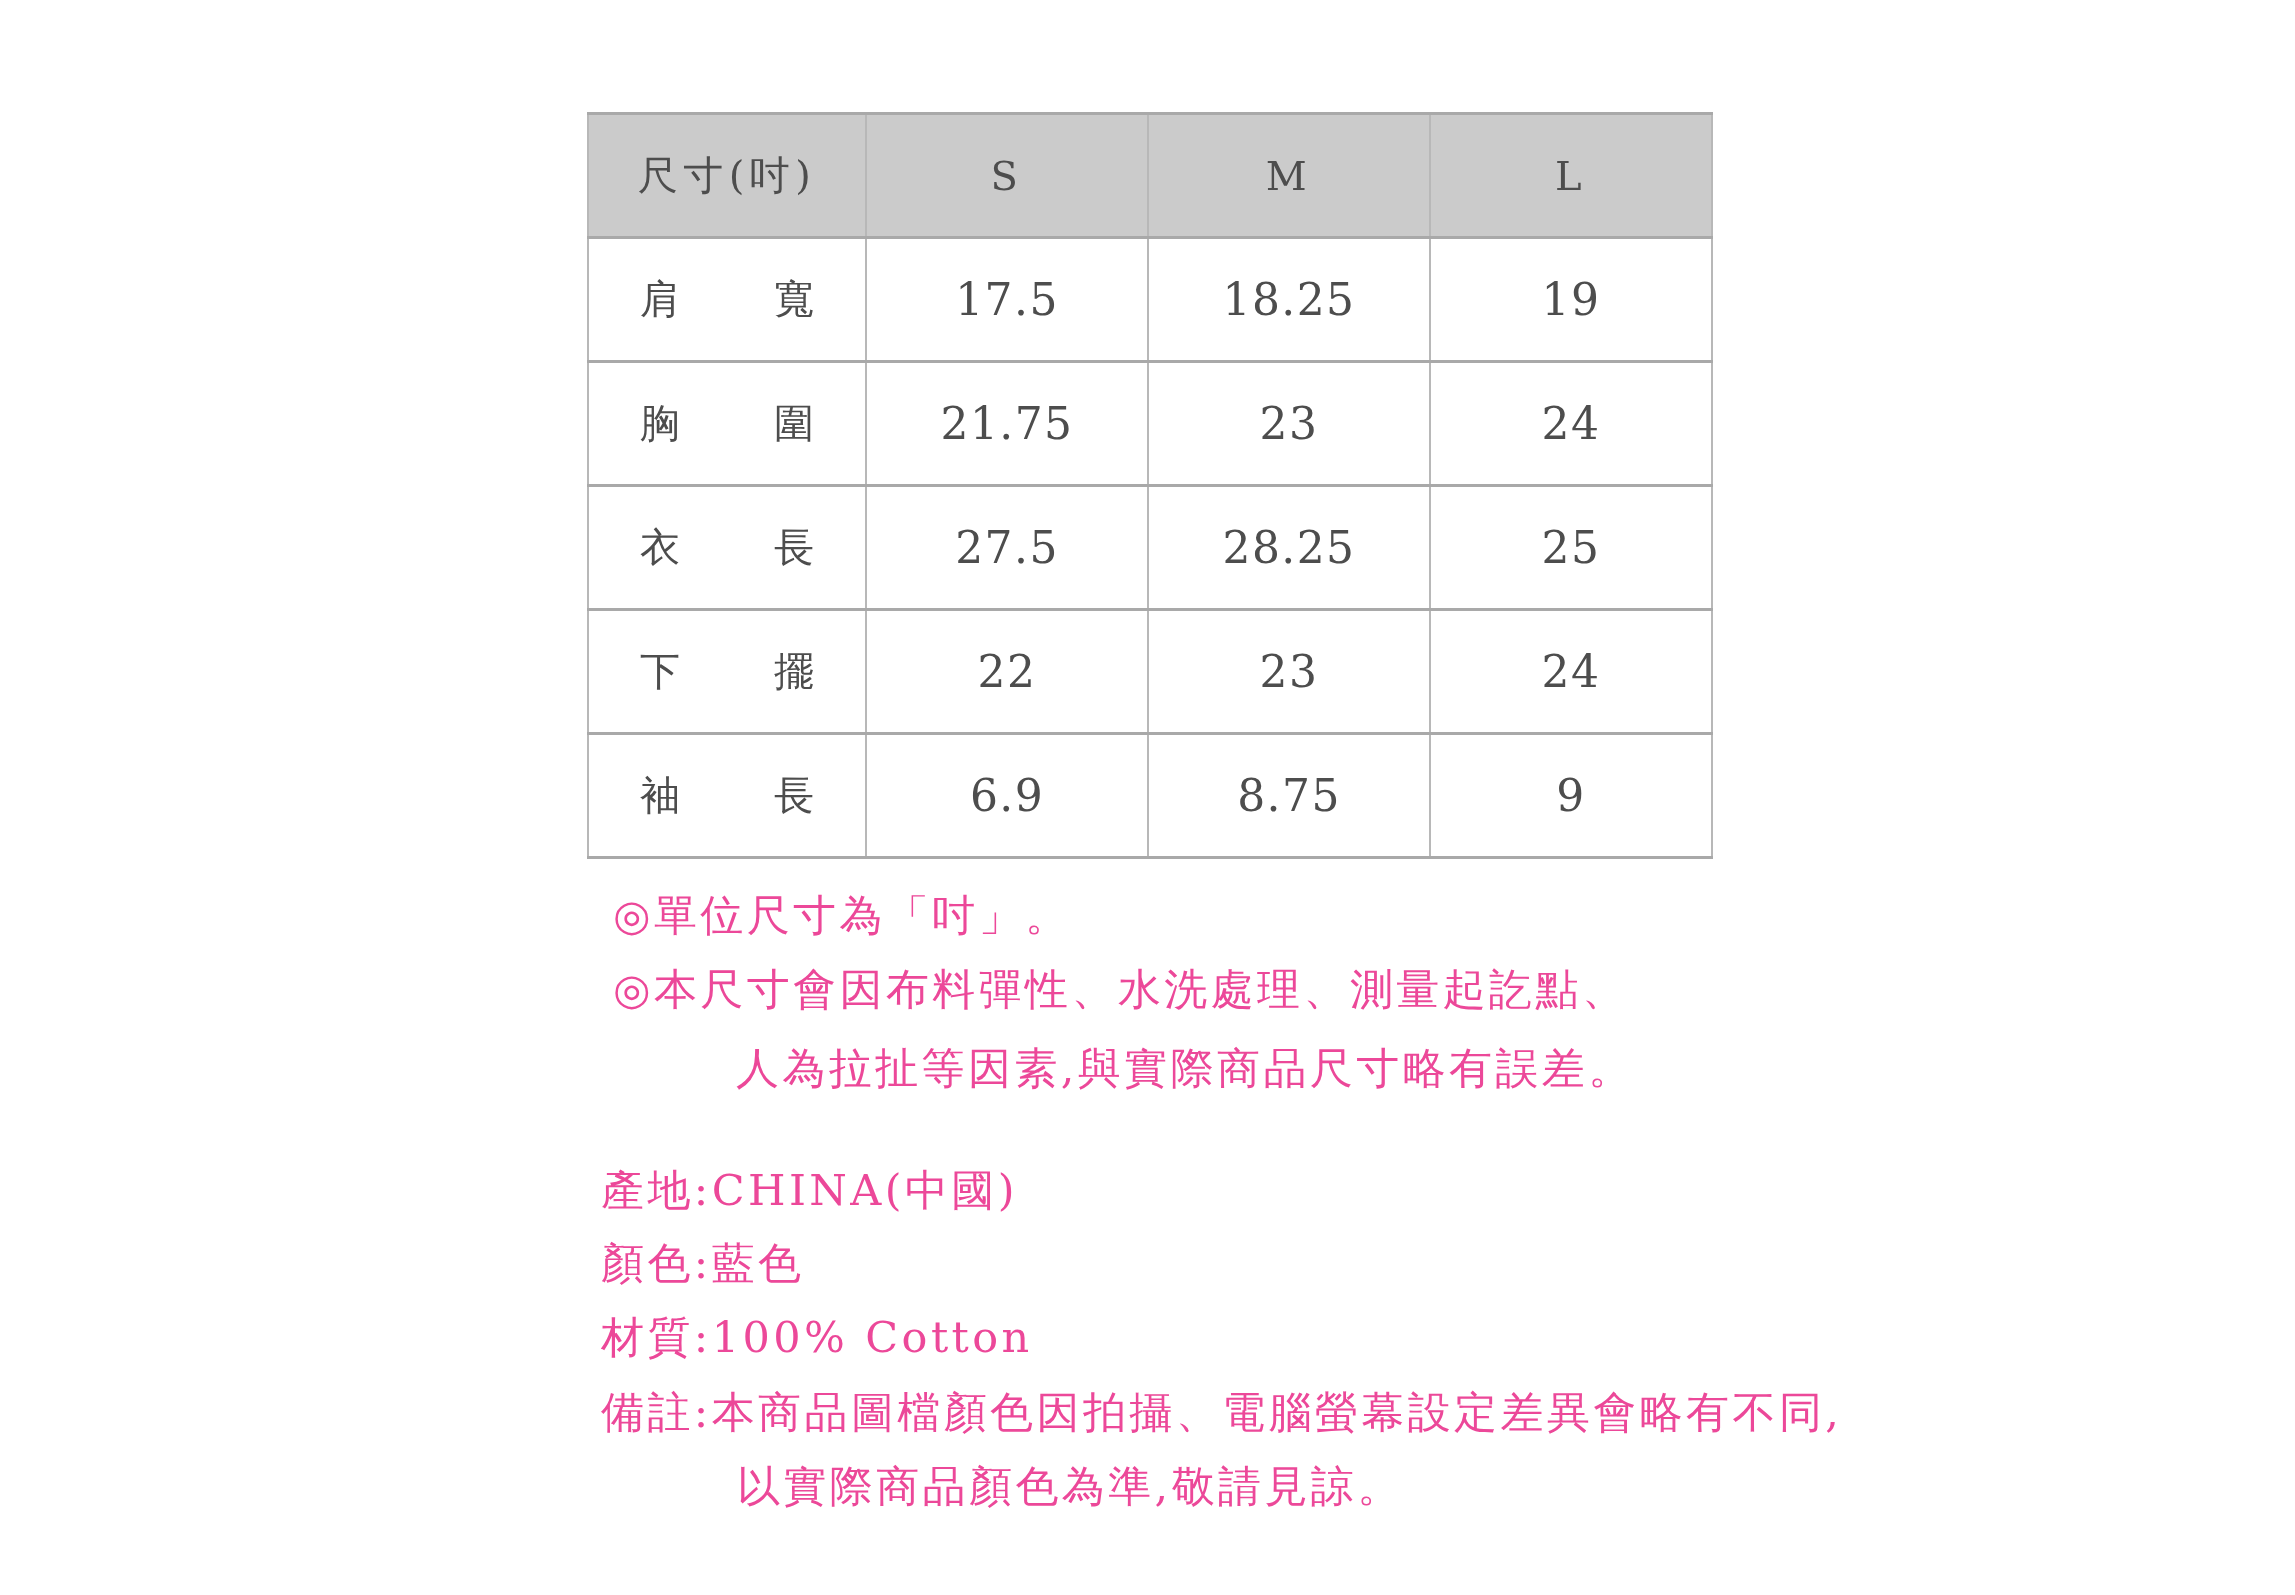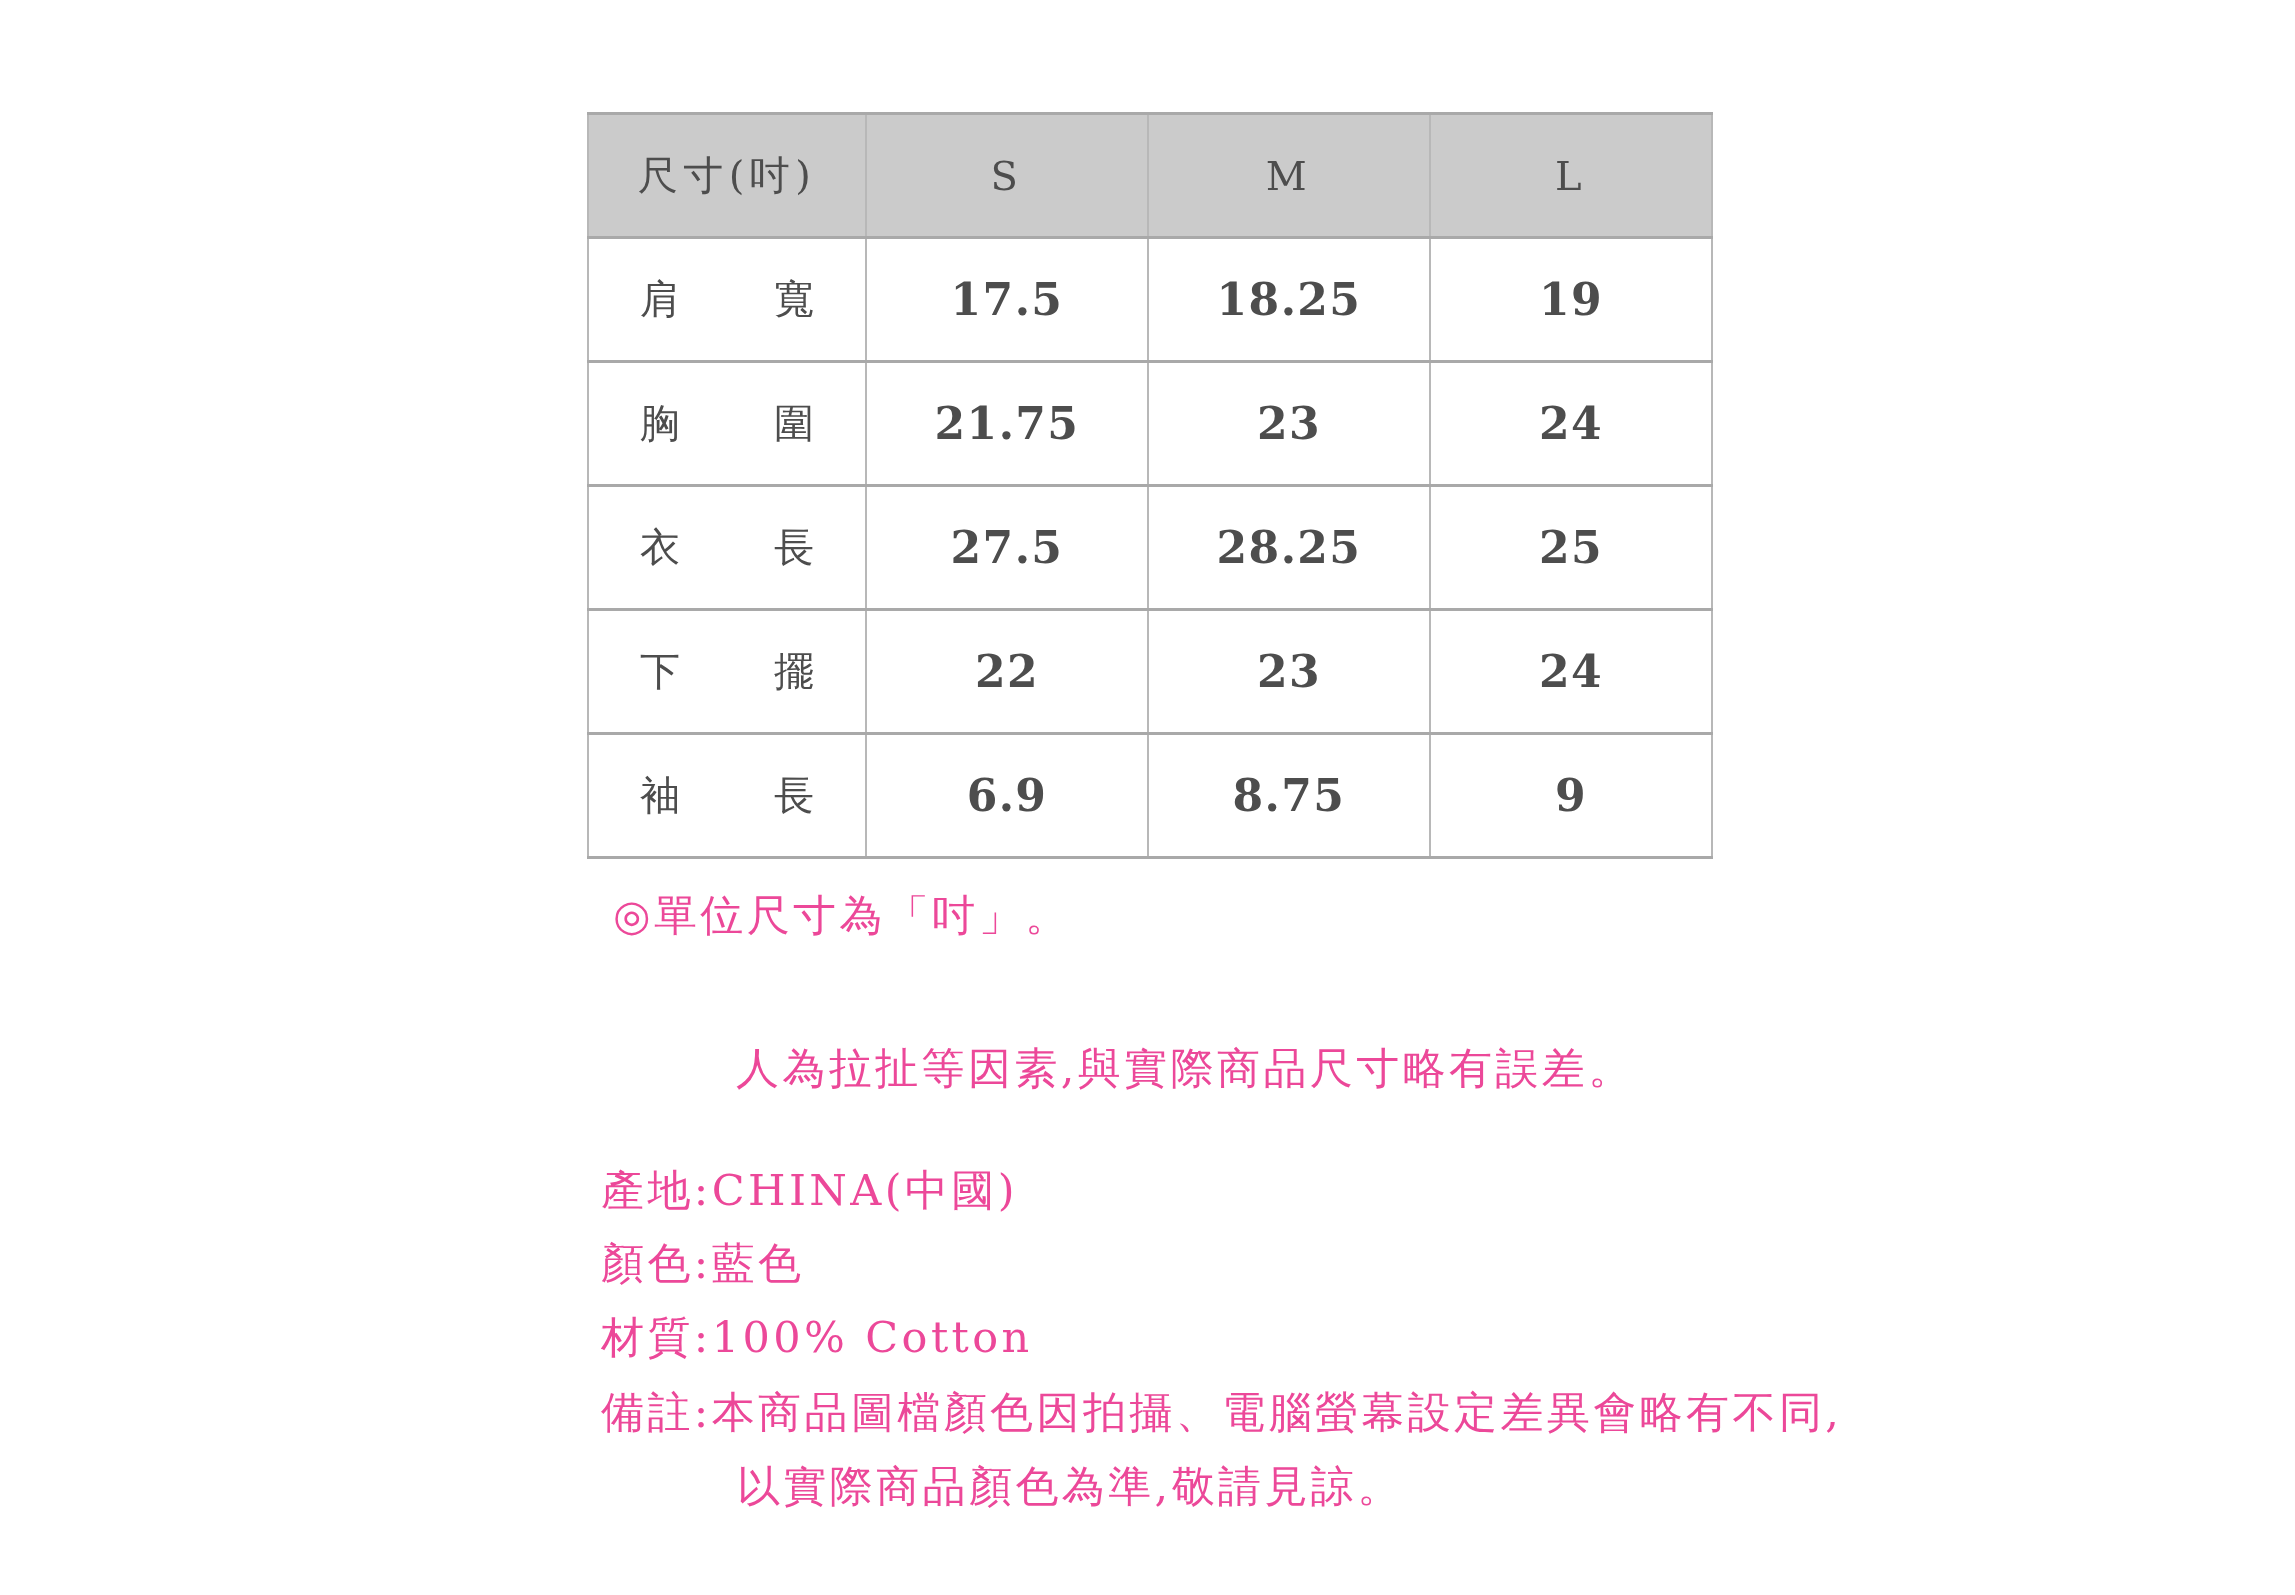--- a/index.html
+++ b/index.html
@@ -36,21 +36,20 @@
   }
   table.size-table thead th {
     background: #cbcbcb;
     font-size: 40px;
     font-weight: normal;
     letter-spacing: 5.5px;
   }
   td.num-cell {
     font-size: 44px;
     letter-spacing: 1.4px;
-    font-weight: bold;
   }
   td.label-cell { font-size: 40px; }
   .label-flex {
     display: flex;
     justify-content: space-between;
     padding: 0 51px;
   }
 
   
   .txt {
@@ -143,20 +142,21 @@
           </div>
         </td>
         <td class="num-cell">6.9</td>
         <td class="num-cell">8.75</td>
         <td class="num-cell">9</td>
       </tr>
     </tbody>
   </table>
 
   <div class="txt n1">◎單位尺寸為「吋」。</div>
+  <div class="txt n2">◎本尺寸會因布料彈性、水洗處理、測量起訖點、</div>
   <div class="txt n3">人為拉扯等因素,與實際商品尺寸略有誤差。</div>
 
   <div class="txt d1">產地:CHINA(中國)</div>
   <div class="txt d2">顏色:藍色</div>
   <div class="txt d3">材質:100% Cotton</div>
   <div class="txt d4">備註:本商品圖檔顏色因拍攝、電腦螢幕設定差異會略有不同,</div>
   <div class="txt d5">以實際商品顏色為準,敬請見諒。</div>
 
 </div>
 

